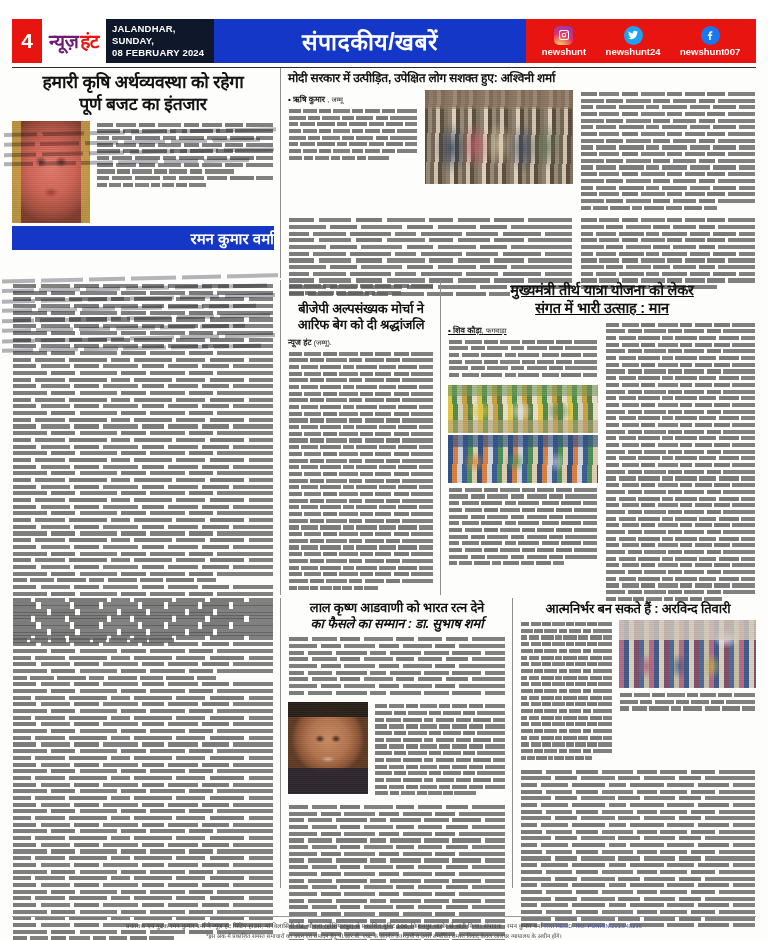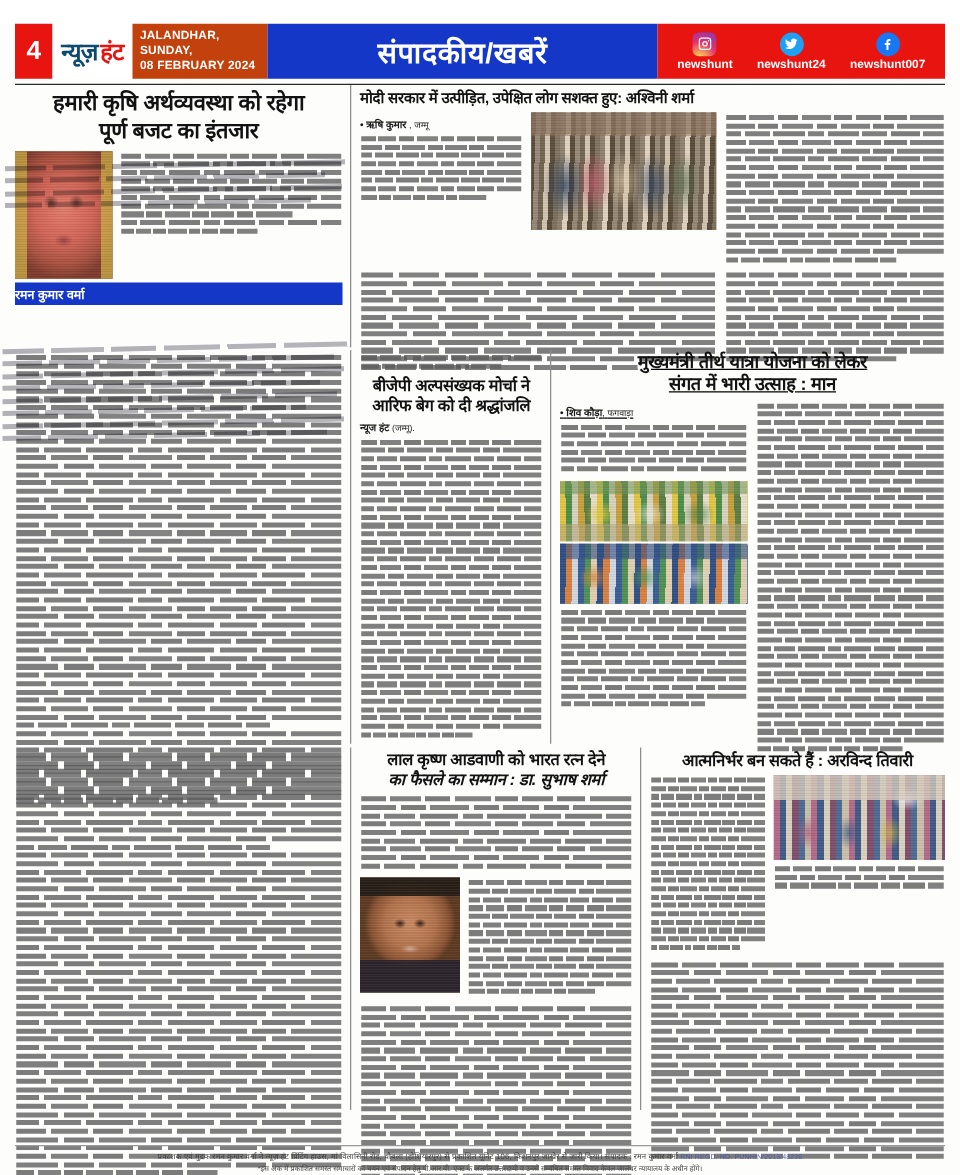--- a/index.html
+++ b/index.html
@@ -46,24 +46,24 @@
     padding: 0 7px;
     display: flex;
     align-items: center;
     justify-content: center;
     font-family: "Liberation Sans", sans-serif;
     font-weight: bold;
     font-size: 19px;
     letter-spacing: -0.5px;
     white-space: nowrap;
   }
-  .mh-logo .lg-a { color: #0c4a6e; }
+  .mh-logo .lg-a { color: #701a75; }
   .mh-logo .lg-b { color: #e8140f; margin-left: 2px; }
   .mh-date {
-    background: #c2410c;
+    background: #0f172a;
     color: #ffffff;
     flex: 0 0 108px;
     display: flex;
     flex-direction: column;
     justify-content: center;
     padding-left: 6px;
     font-family: "Liberation Sans", sans-serif;
     font-weight: bold;
     font-size: 9.5px;
     line-height: 12px;
@@ -150,22 +150,22 @@
     margin: 3px 0 3px 0;
   }
   .byline .dot { color: #111; }
   .byline .place { font-weight: normal; font-size: 7px; }
 
   .bluebar {
     background: #1437c8;
     color: #ffffff;
     font-family: "Liberation Sans", sans-serif;
     font-weight: bold;
-    font-size: 10px;
-    text-align: left;
+    font-size: 15px;
+    text-align: right;
     padding: 2px 0;
     margin: 3px 0;
   }
 
   
   .bodytext { padding: 2px 1px; }
   .tline {
     height: 4.1px;
     background: linear-gradient(90deg,
       #575757 0%, #575757 9%, transparent 9%, transparent 10.6%,

